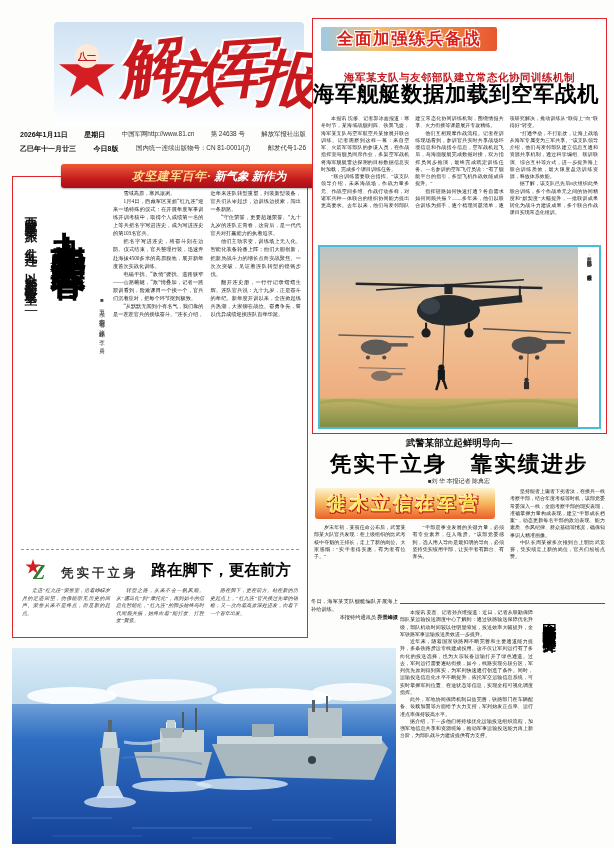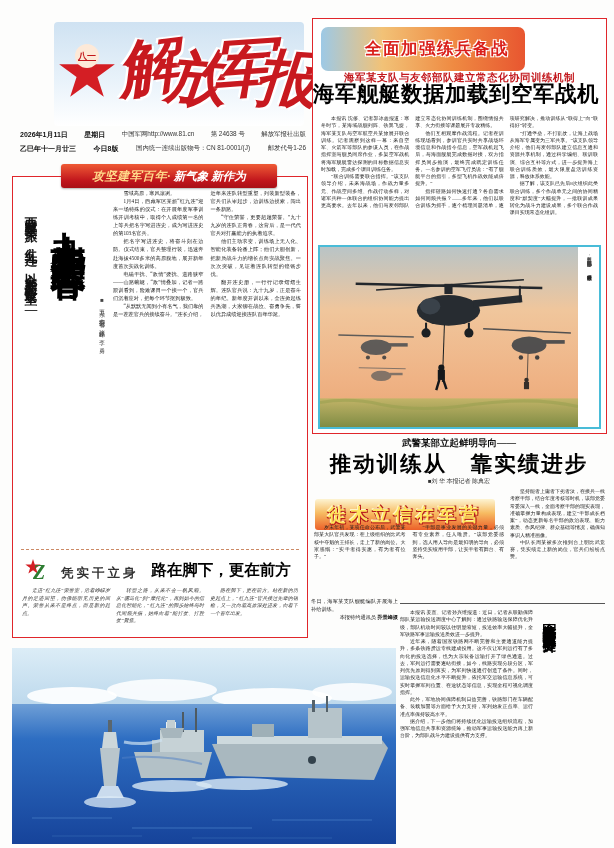--- a/index.html
+++ b/index.html
@@ -18,21 +18,21 @@
   
   #dateline{left:20px;top:130px;width:286px;font-family:"Liberation Sans",sans-serif;}
   .dl-row{display:flex;justify-content:space-between;font-size:6.4px;color:#333;margin-bottom:4px;white-space:nowrap;}
   .dl-row .b{font-weight:bold;color:#111;font-size:7px;}
   
   .redbox{border:1.5px solid #e0262b;background:#fff;}
   
   #left-box{left:12px;top:176px;width:294px;height:460px;}
   #ribbon{left:48px;top:-13px;width:216px;height:24px;background:linear-gradient(180deg,#ef5a35 0%,#c0151c 70%,#a90f16 100%);
         border-radius:3px;display:flex;align-items:center;justify-content:center;gap:3px;
-        box-shadow:0 1px 2px rgba(0,0,0,.3);font-family:Liberation Serif, serif;}
+        box-shadow:0 1px 2px rgba(0,0,0,.3);font-family:Liberation Sans, sans-serif;padding-left:40px;}
   #ribbon .r1{color:#ffd98a;font-weight:900;font-style:italic;font-size:12px;letter-spacing:.5px;}
   #ribbon .r2{color:#fff;font-weight:bold;font-style:italic;font-size:11.5px;}
   .v{writing-mode:vertical-rl;text-orientation:upright;}
   #lv-kicker{left:9px;top:30px;height:395px;font-size:12.5px;font-weight:bold;letter-spacing:2.5px;color:#111;}
   #lv-title{left:31px;top:26px;height:408px;font-size:35px;font-weight:900;letter-spacing:4px;color:#000;
         font-family:"Liberation Sans",sans-serif;}
   #lv-byline{left:84px;top:120px;height:230px;font-size:6px;color:#444;letter-spacing:1px;}
   #left-body{left:100px;top:12px;width:188px;height:352px;column-count:2;column-gap:7px;
         font-size:5.2px;line-height:1.55;text-align:justify;overflow:hidden;color:#222;}
   .para{margin:0;text-indent:2em;}
@@ -46,45 +46,45 @@
         font-family:Liberation Mono, monospace;}
   #note-body{left:9px;top:410px;width:276px;height:42px;column-count:3;column-gap:6px;
         font-size:5px;line-height:1.5;font-style:italic;text-align:justify;overflow:hidden;color:#333;}
   
   #ships-caption{left:311px;top:598px;width:87px;height:46px;font-size:5.2px;line-height:1.5;text-align:justify;color:#222;}
   #ships-caption .credit{text-align:right;text-indent:0;}
   #ships-caption .credit b{font-family:"Liberation Sans",sans-serif;}
   #ships{left:12px;top:648px;width:384px;height:196px;}
   
   #tr-box{left:312px;top:18px;width:293px;height:414px;}
-  #tr-banner{left:8px;top:8px;width:176px;height:44px;border-radius:7px;
+  #tr-banner{left:8px;top:8px;width:176px;height:24px;border-radius:2px;
         background:linear-gradient(90deg,#9dc9e6 0%,#f2c277 30%,#ef8a42 65%,#e85630 100%);
         display:flex;align-items:center;justify-content:center;
         font-family:"Liberation Sans",sans-serif;font-size:16.5px;font-weight:900;letter-spacing:1.5px;color:#da1f1a;
-        text-shadow:1px 1px 0 #fff,-1px -1px 0 #fff,1px -1px 0 #fff,-1px 1px 0 #fff;padding-left:28px;}
+        text-shadow:1px 1px 0 #fff,-1px -1px 0 #fff,1px -1px 0 #fff,-1px 1px 0 #fff;}
   #tr-kicker{left:0;top:44px;width:100%;text-align:center;font-size:10.5px;font-weight:bold;color:#c3191e;letter-spacing:.5px;margin-top:8px;}
   #tr-title{left:0;top:60px;width:100%;text-align:left;font-size:21.5px;font-weight:900;color:#000;
         font-family:Liberation Mono, monospace;letter-spacing:.5px;}
   #tr-body{left:8px;top:96px;width:277px;height:124px;column-count:3;column-gap:6px;
         font-size:5px;line-height:1.45;text-align:justify;overflow:hidden;color:#222;}
   #heli-box{left:5px;top:226px;width:279px;height:180px;border:2px solid #49bcd8;background:#fff;display:flex;}
   #heli-art{flex:1;height:100%;}
   #heli-cap{width:21px;height:100%;display:flex;flex-direction:column;align-items:center;justify-content:flex-start;padding-top:6px;box-sizing:border-box;}
   #heli-cap .cap{font-size:4.6px;line-height:1.4;color:#444;max-height:120px;overflow:hidden;}
   #heli-cap .crd{font-size:4.8px;font-weight:bold;color:#222;margin-top:4px;}
   
   #mid-kicker{left:313px;top:437px;width:292px;text-align:center;font-size:9.5px;font-weight:bold;color:#111;
-        font-family:Liberation Serif, serif;}
+        font-family:Liberation Mono, monospace;}
   #mid-title{left:313px;top:449px;width:292px;text-align:center;font-size:21.5px;font-weight:900;color:#000;letter-spacing:2px;}
   #mid-byline{left:313px;top:477px;width:292px;text-align:center;font-size:6px;color:#333;}
   #mid-banner{left:315px;top:488px;width:180px;height:31px;border-radius:3px;
         background:linear-gradient(180deg,#fdf4d2 0%,#f7bc62 45%,#ec6029 100%);
         display:flex;align-items:center;justify-content:center;
         font-family:"Liberation Sans",sans-serif;font-size:18px;font-weight:900;letter-spacing:4px;color:#ffe45c;
-        text-shadow:1px 1px 0 #b71c1c,-1px -1px 0 #fff3c4,1px -1px 0 #b71c1c,-1px 1px 0 #b71c1c;margin-top:11px;}
+        text-shadow:1px 1px 0 #b71c1c,-1px -1px 0 #fff3c4,1px -1px 0 #b71c1c,-1px 1px 0 #b71c1c;}
   #mid-left-cols{left:314px;top:524px;width:190px;height:74px;column-count:2;column-gap:7px;
         font-size:5px;line-height:1.45;text-align:justify;overflow:hidden;color:#222;}
   #mid-right-col{left:510px;top:488px;width:95px;height:110px;font-size:5px;line-height:1.45;
         text-align:justify;overflow:hidden;color:#222;}
   #mid-divider{left:400px;top:603px;width:205px;border-top:1px solid #555;}
   
   #br-body{left:400px;top:609px;width:133px;height:237px;font-size:5px;line-height:1.45;text-align:justify;overflow:hidden;color:#222;}
   #br-title{left:540px;top:612px;height:234px;font-size:13.5px;font-weight:900;letter-spacing:1px;color:#000;
         font-family:"Liberation Sans",sans-serif;}
 </style>
@@ -283,21 +283,21 @@
         <path d="M0,152 q30,-5 60,2 q40,8 90,0 q60,-8 103,2" stroke="#9aa050" stroke-width="3" fill="none" opacity="0.6"></path>
       </svg>
       <div id="heli-cap">
         <div class="cap v">寒冬时节，第七十二集团军某旅组织直升机机降训练，特战队员快速离机。</div>
         <div class="crd v">张毅摄</div>
       </div>
     </div>
   </div>
 
   <div id="mid-kicker" class="abs">武警某部立起鲜明导向——</div>
-  <div id="mid-title" class="abs">推动训练从　靠实绩进步</div>
+  <div id="mid-title" class="abs">凭实干立身　靠实绩进步</div>
   <div id="mid-byline" class="abs">■刘 华 本报记者 陈典宏</div>
   <div id="mid-banner" class="abs">徙木立信在军营</div>
   <div id="mid-left-cols" class="abs">
       <p class="para">岁末年初，某项任命公布后，武警某部某大队官兵发现：在上级组织的比武考核中夺魁的王排长，走上了新的岗位。大家感慨：“实干者得实惠，有为者有位子。”</p>
       <p class="para">“干部是事业发展的关键力量，必须有专业素养，任人唯贤。”该部党委感到，选人用人导向是最鲜明的导向，必须坚持凭实绩用干部，让实干者有舞台、有奔头。</p>
     </div>
   <div id="mid-right-col" class="abs">
       <p class="para">坚持能者上庸者下劣者汰，在接兵一线考察干部，结合年度考核等时机，该部党委常委深入一线，全面考察干部的现实表现，准确掌握力量构成表现，建立“干部成长档案”，动态更新每名干部的政治表现、能力素质、作风纪律、群众基础等情况，确保知事识人精准画像。</p>
       <p class="para">中队长周某被多次推到台上明比武竞赛，凭实绩走上新的岗位，官兵们纷纷点赞。</p>
     </div>

